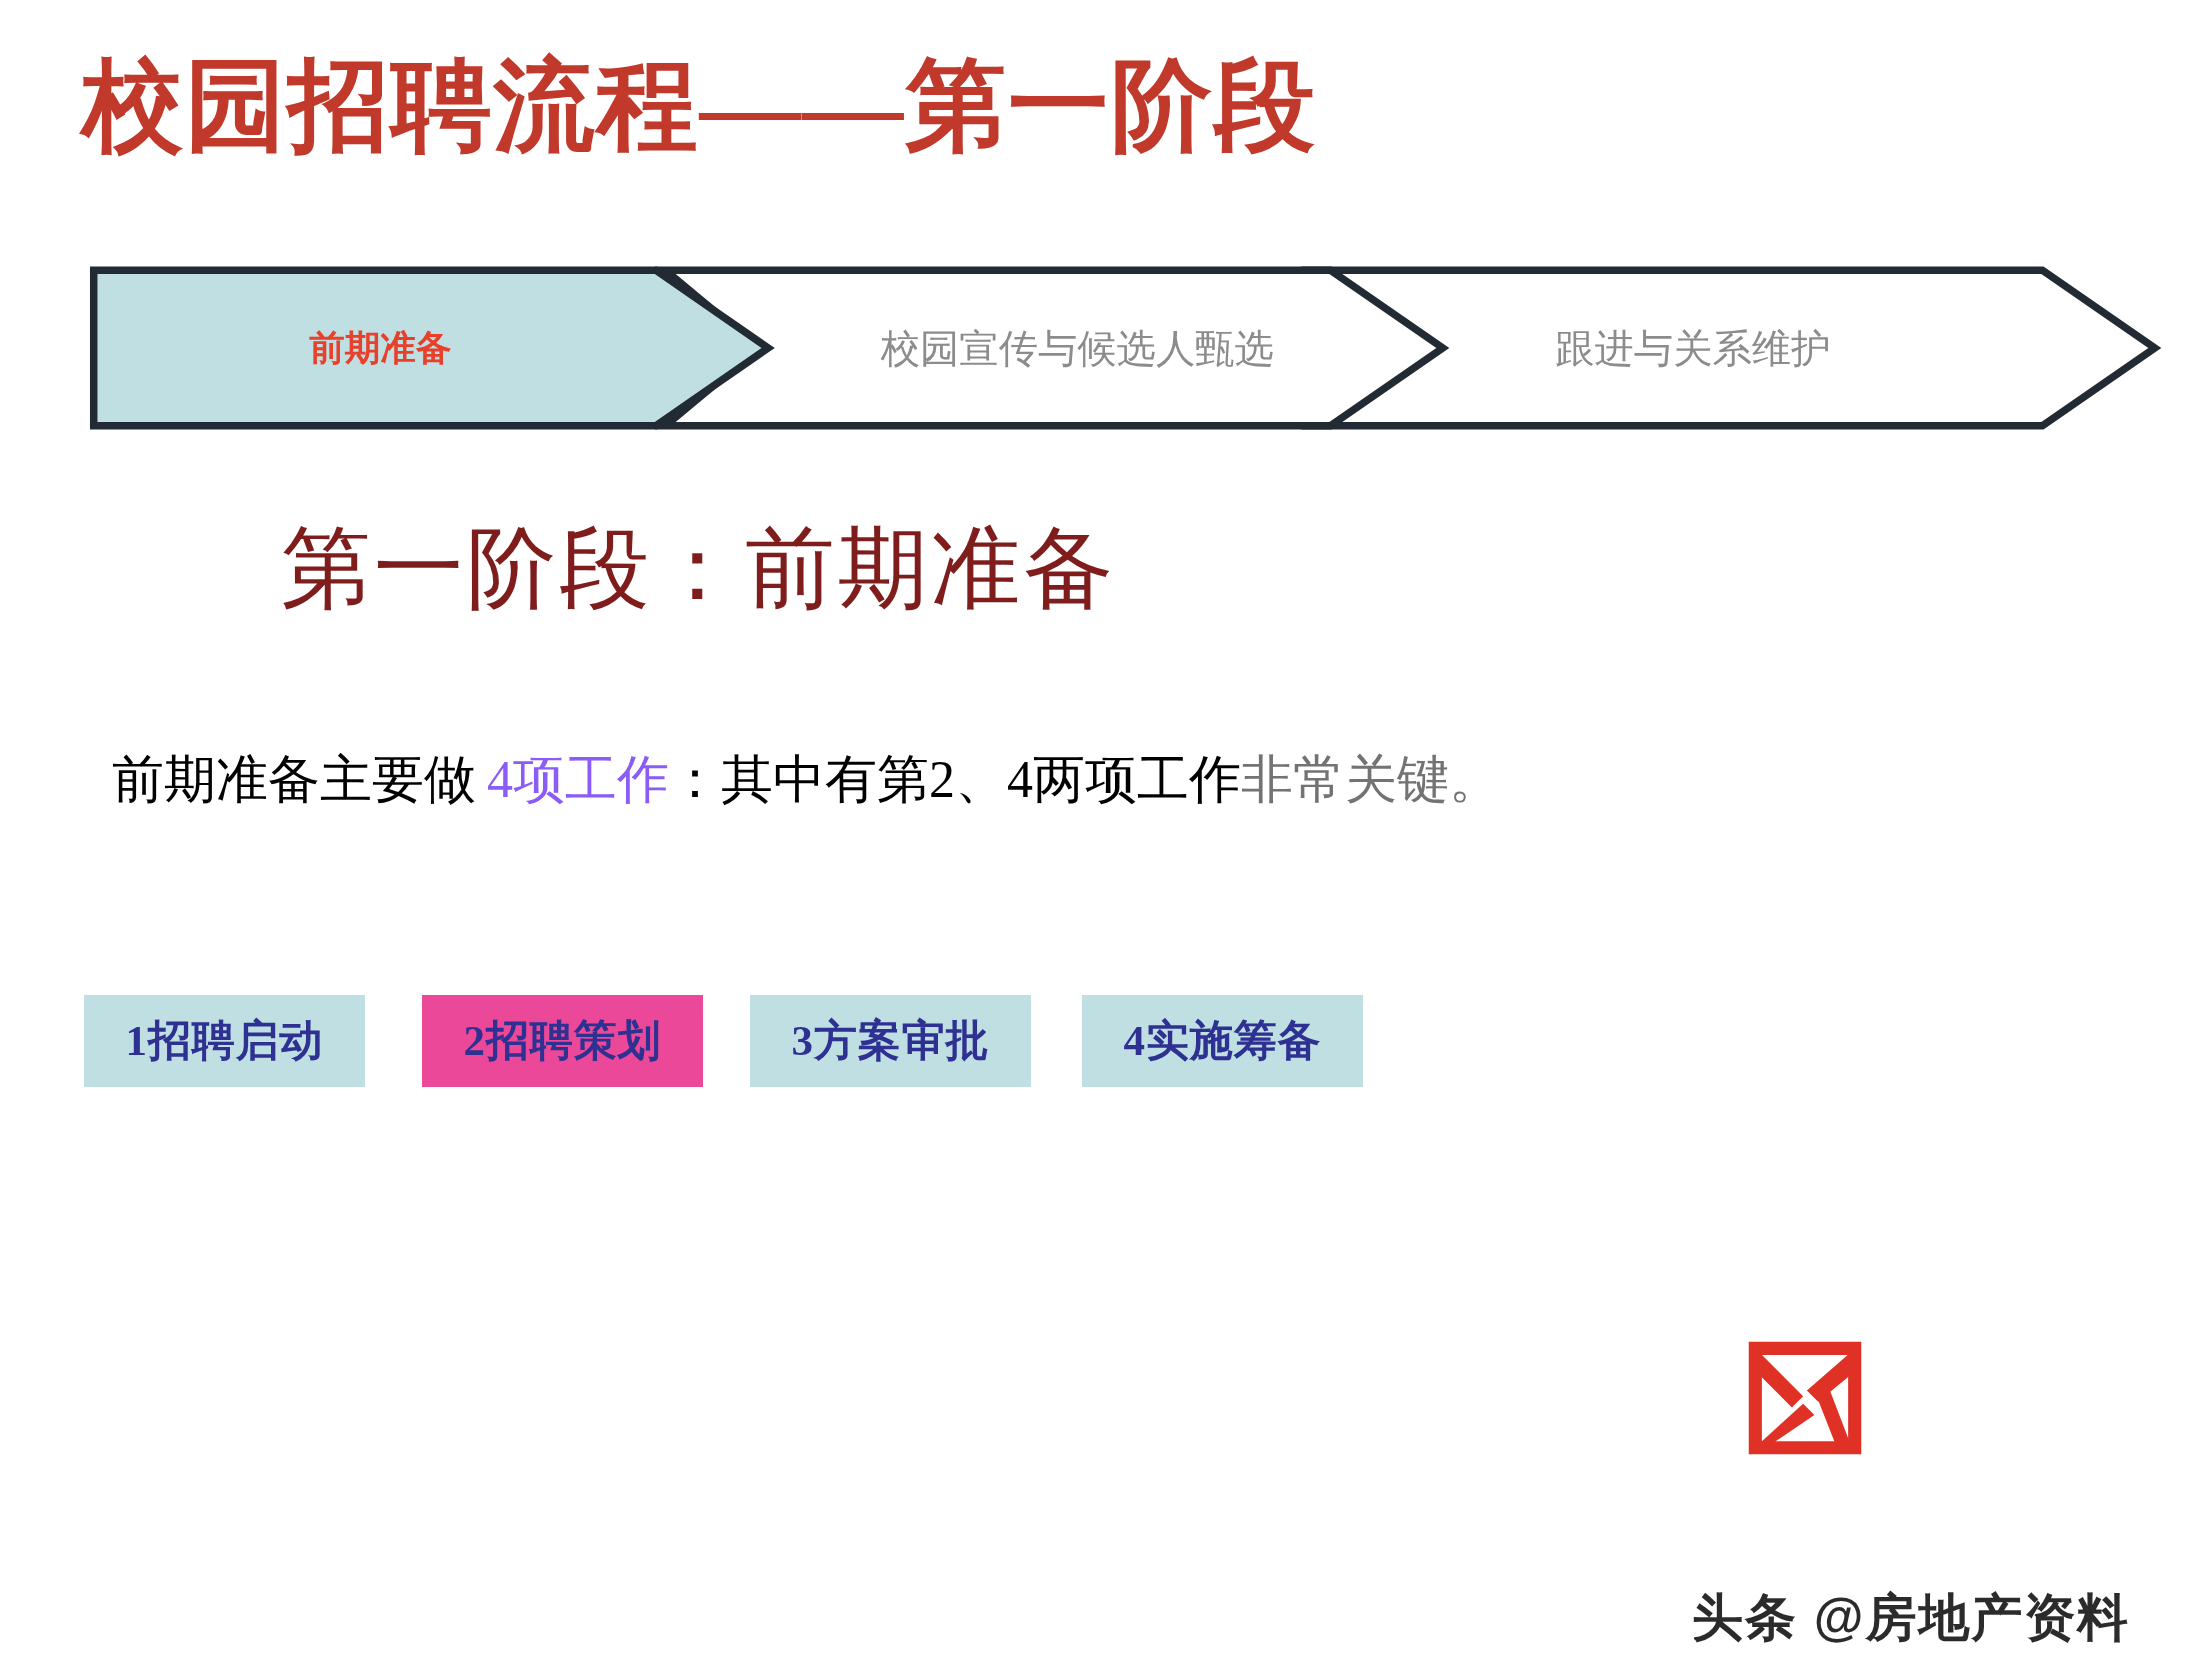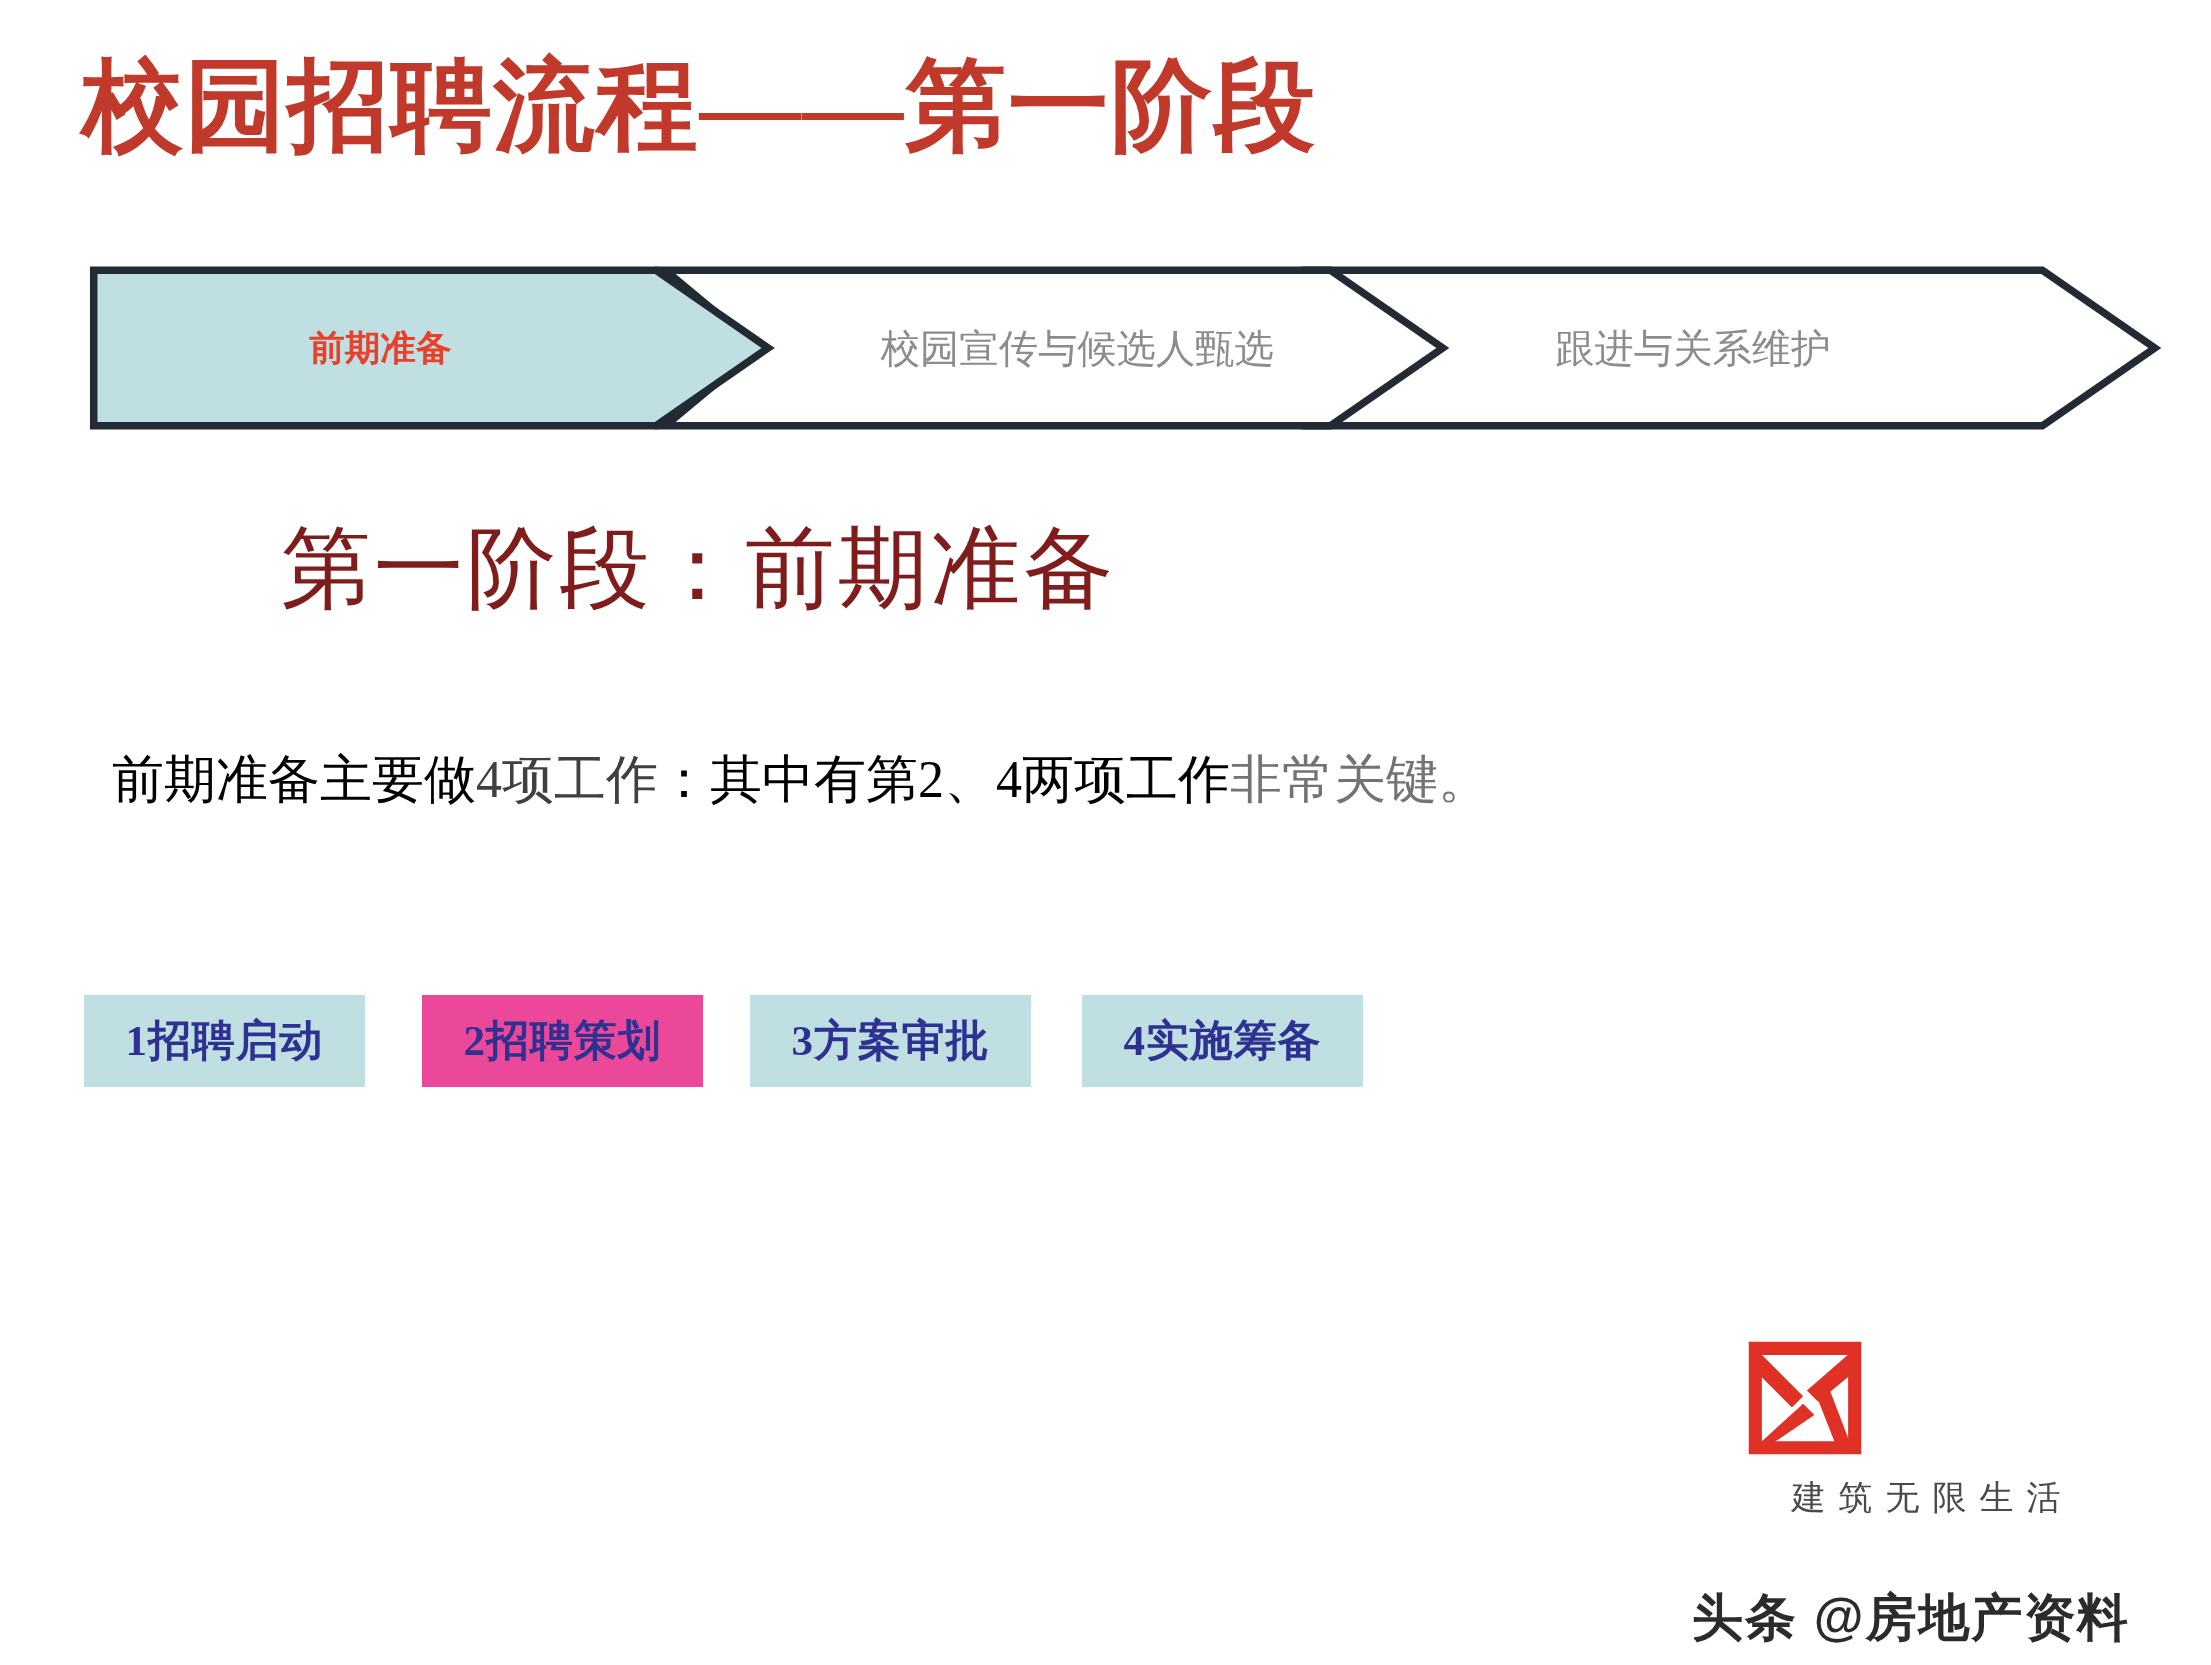--- a/index.html
+++ b/index.html
@@ -76,21 +76,21 @@
     top: 746px;
     font-family: "Liberation Serif", "DejaVu Serif", serif;
     font-size: 52px;
     font-weight: normal;
     color: #000000;
     white-space: nowrap;
     line-height: 1.3;
     letter-spacing: 0px;
   }
   #body-paragraph .seg-black  { color: #000000; }
-  #body-paragraph .seg-blue   { color: #404040; }
+  #body-paragraph .seg-blue   { color: #8b5cf6; margin-left: 11px; }
   #body-paragraph .seg-red    { color: #737373; }
 
   
   .step-chip {
     position: absolute;
     top: 995px;
     width: 281px;
     height: 92px;
     display: flex;
     align-items: center;
@@ -202,17 +202,16 @@
 <div id="brand-logo">
   <svg id="brand-mark" viewBox="0 0 128 128" xmlns="http://www.w3.org/2000/svg">
 
     <path d="M4 4 H124 V124 H4 Z M18 18 V110 H110 V18 Z" fill="#e03127" fill-rule="evenodd"></path>
 
     <path d="M16 16 L62 62 L50 74 L16 40 Z" fill="#e03127"></path>
     <path d="M112 16 L66 56 L78 68 L112 40 Z" fill="#e03127"></path>
     <path d="M16 112 L62 70 L74 82 L30 112 Z" fill="#e03127"></path>
     <path d="M86 44 L112 112 L96 112 L74 56 Z" fill="#e03127"></path>
   </svg>
-  <div id="brand-tagline">建筑无限生活</div>
 </div>
 
 <div id="watermark">头条 @房地产资料</div>
 
 
 </body></html>

